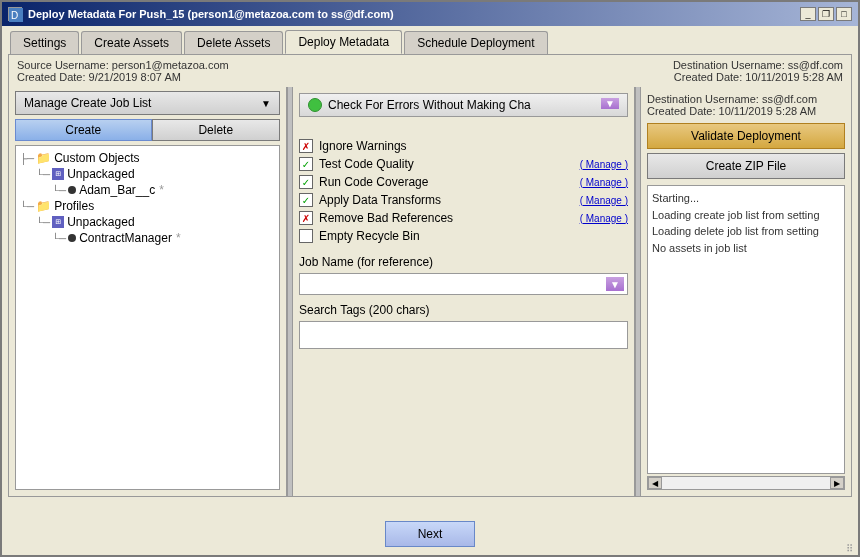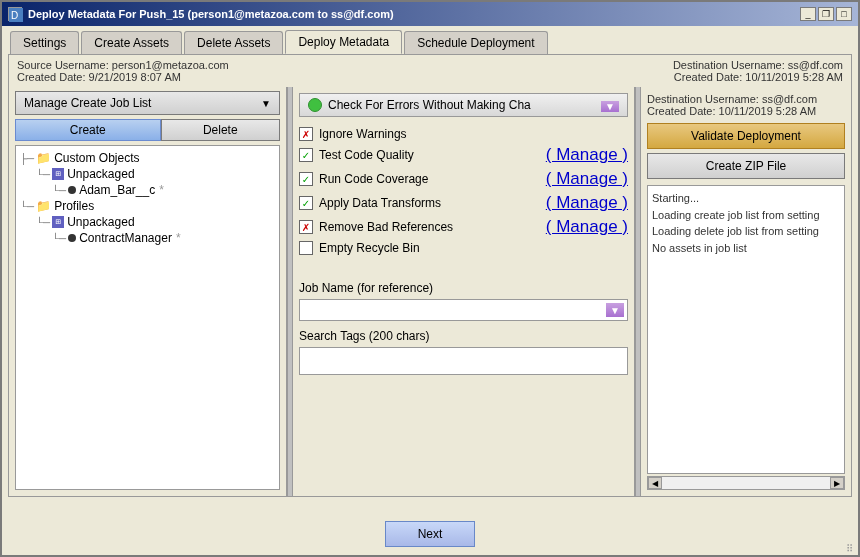--- a/index.html
+++ b/index.html
@@ -159,21 +159,21 @@
     .create-delete-row {
       display: flex;
       padding: 0 6px 4px 6px;
       gap: 0;
     }
 
     .create-btn {
       flex: 1;
       background: linear-gradient(to bottom, #b8d0f0, #8ab0e8);
       border: 1px solid #6a8acf;
-      padding: 3px 13px;
+      padding: 3px 4px;
       cursor: pointer;
       font-size: 12px;
       color: #000;
     }
 
     .delete-btn {
       flex: 1;
       background: linear-gradient(to bottom, #e8e8e8, #d0d0d0);
       border: 1px solid #7a7a7a;
       padding: 3px 0;
@@ -227,25 +227,25 @@
       display: flex;
       flex-direction: column;
       padding: 6px;
       border-right: 1px solid #999;
       background: #ece9d8;
       overflow-y: auto;
     }
 
     .check-errors-btn {
       display: flex;
-      align-items: flex-end;
+      align-items: flex-start;
       background: linear-gradient(to bottom, #f0f0f0, #d8d8d8);
       border: 1px solid #999;
       padding: 4px 8px;
-      margin-bottom: 8px;
+      margin-bottom: 20px;
       cursor: pointer;
       font-size: 12px;
       width: 100%;
       gap: 6px;
     }
 
     .green-circle {
       width: 14px;
       height: 14px;
       background: #40c040;
@@ -269,21 +269,21 @@
       align-items: center;
       padding: 2px 0;
       gap: 6px;
     }
 
     .option-row .manage-link {
       color: #0000cc;
       cursor: pointer;
       text-decoration: underline;
       margin-left: auto;
-      font-size: 17px;
+      font-size: 10px;
     }
 
     .checkbox-x {
       width: 14px;
       height: 14px;
       border: 1px solid #666;
       background: white;
       display: inline-flex;
       align-items: center;
       justify-content: center;
@@ -316,21 +316,21 @@
 
     .divider-v {
       width: 6px;
       background: #c0c0c0;
       border-left: 1px solid #999;
       border-right: 1px solid #999;
       cursor: col-resize;
     }
 
     .job-name-label {
-      margin-top: 24px;
+      margin-top: 10px;
       margin-bottom: 4px;
       font-size: 12px;
     }
 
     .job-name-input {
       width: 100%;
       border: 1px solid #999;
       background: white;
       padding: 3px;
       display: flex;

